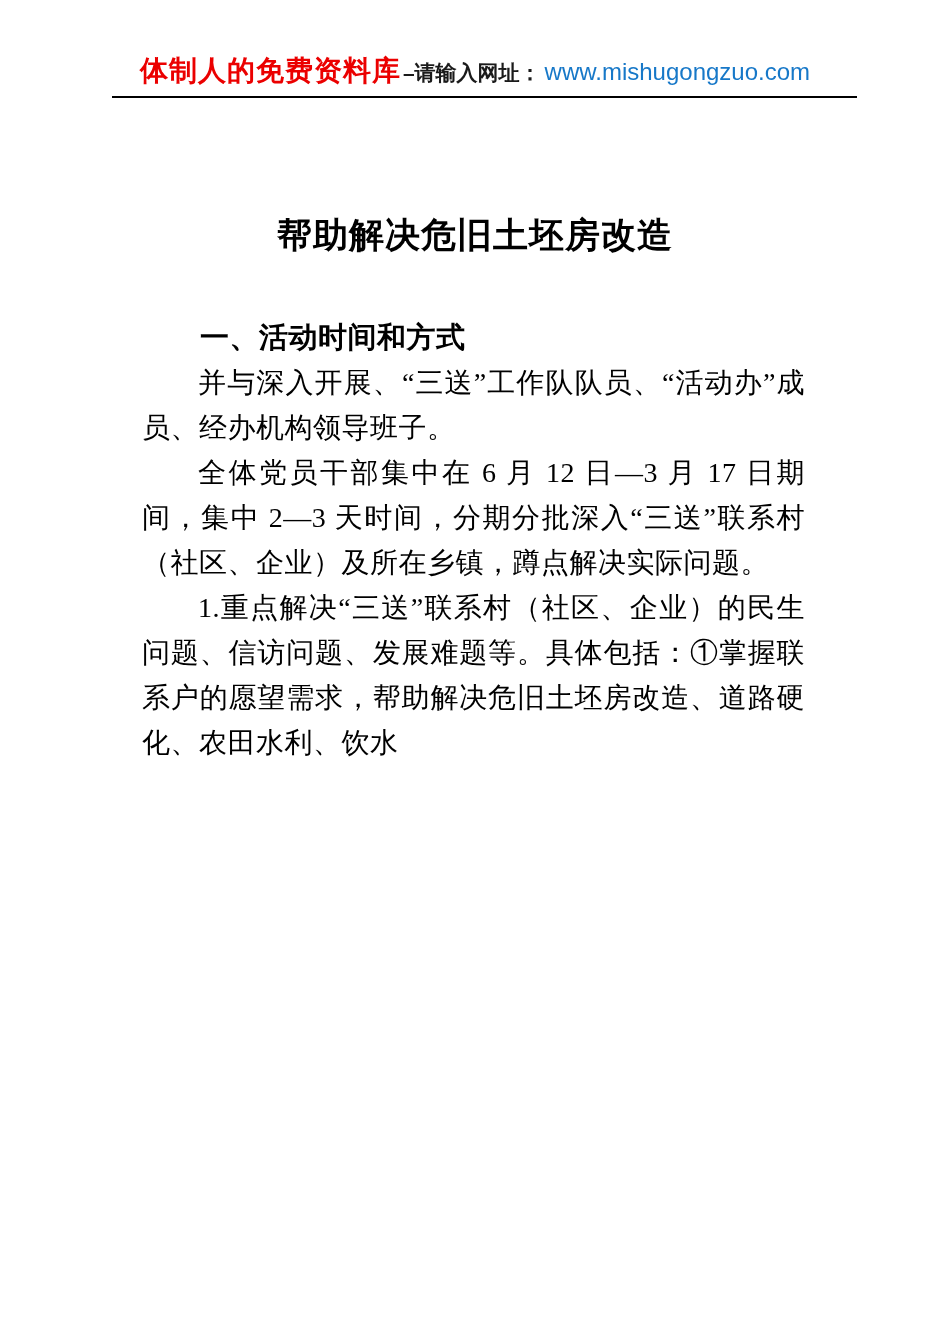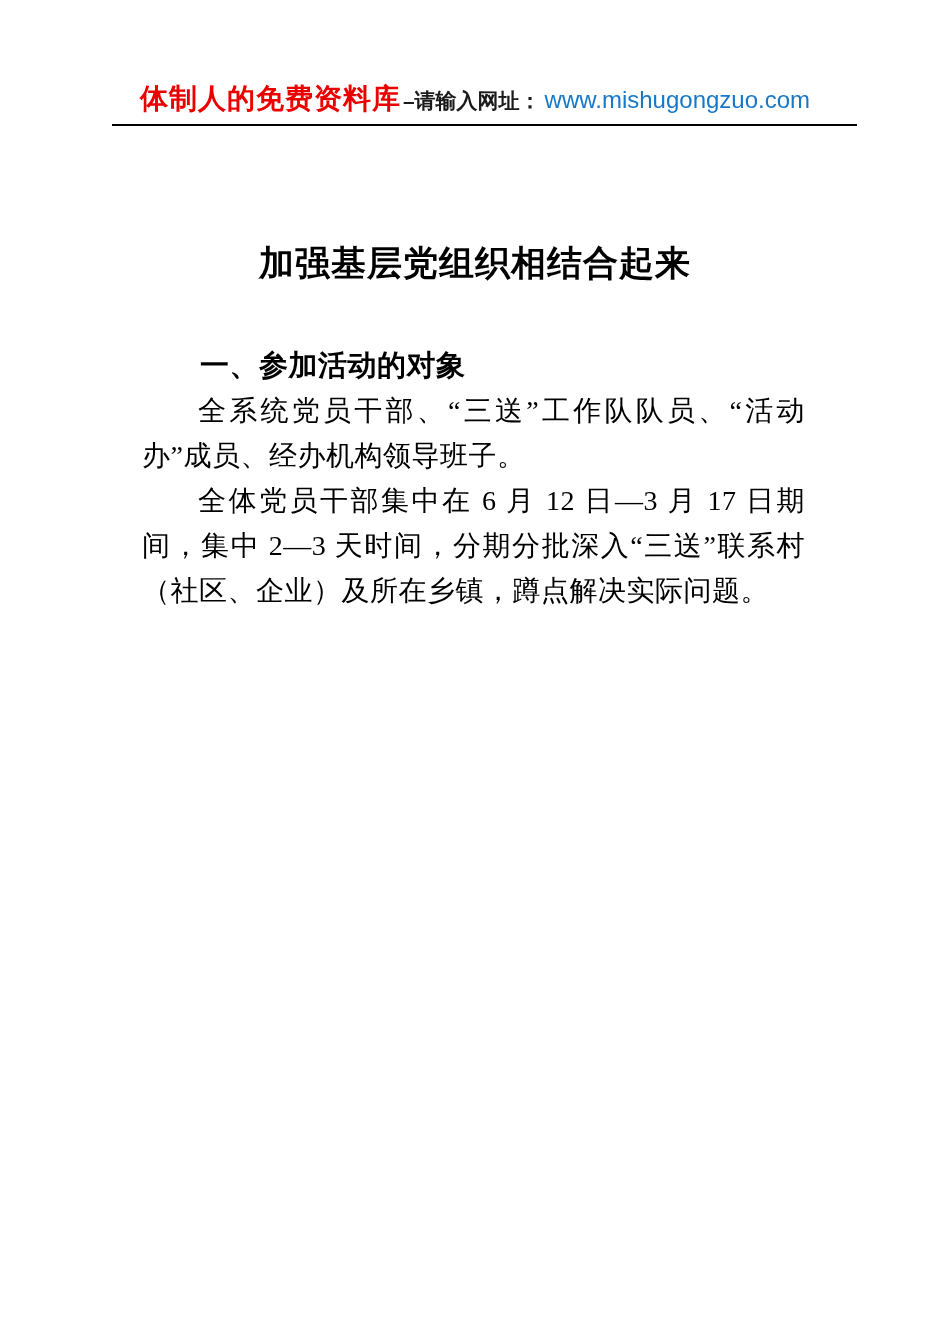--- a/index.html
+++ b/index.html
@@ -9,21 +9,21 @@
     width: 950px;
     height: 1344px;
     margin: 0 auto;
     background: #ffffff;
     overflow: hidden;
     font-family: "Liberation Serif", "DejaVu Serif", serif;
     color: #000000;
   }
   
   .header {
-    padding-top: 80px;
+    padding-top: 52px;
     text-align: center;
     white-space: nowrap;
   }
   .header .brand {
     font-family: "Liberation Sans", "DejaVu Sans", sans-serif;
     font-weight: 700;
     font-size: 28px;
     letter-spacing: 1px;
   }
   .header .prompt {
@@ -81,25 +81,26 @@
 <body>
 
 <div class="page">
 
   <div class="header">
     <span class="brand" style="color: rgb(235, 0, 0);">体制人的免费资料库</span><span class="prompt" style="color: rgb(26, 26, 26);">–请输入网址：</span><a class="url" href="#" style="color: rgb(23, 120, 200);">www.mishugongzuo.com</a>
   </div>
 
   <div class="rule" style="border-top-color: rgb(0, 0, 0);"></div>
 
-  <h1 class="doc-title">加强基层党组织相结合起来</h1>
+  <h1 class="doc-title">帮助解决危旧土坯房改造</h1>
 
   <div class="content">
 
-    <h2>一、参加活动的对象</h2>
-    <p>全系统党员干部、“三送”工作队队员、“活动办”成员、经办机构领导班子。</p>
+    <h2>一、活动时间和方式</h2>
+    <p>并与深入开展、“三送”工作队队员、“活动办”成员、经办机构领导班子。</p>
 
     <p>全体党员干部集中在 6 月 12 日—3 月 17 日期间，集中 2—3 天时间，分期分批深入“三送”联系村（社区、企业）及所在乡镇，蹲点解决实际问题。</p>
 
+    <p>1.重点解决“三送”联系村（社区、企业）的民生问题、信访问题、发展难题等。具体包括：①掌握联系户的愿望需求，帮助解决危旧土坯房改造、道路硬化、农田水利、饮水</p>
 
   </div>
 
 </div>
 
 </body></html>

